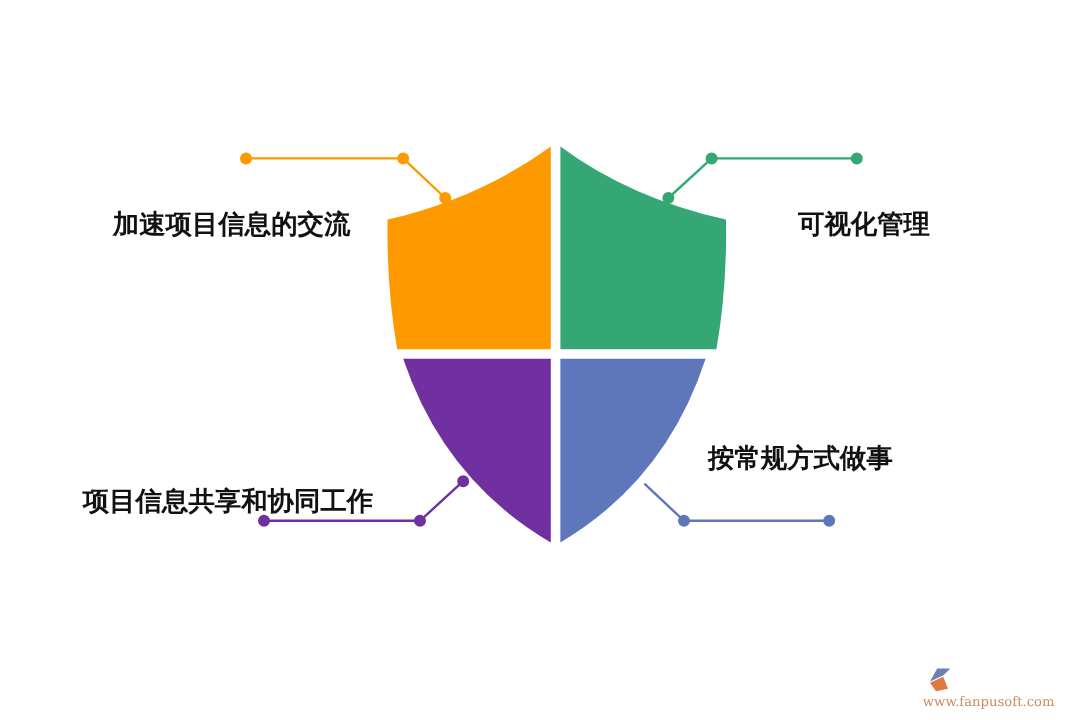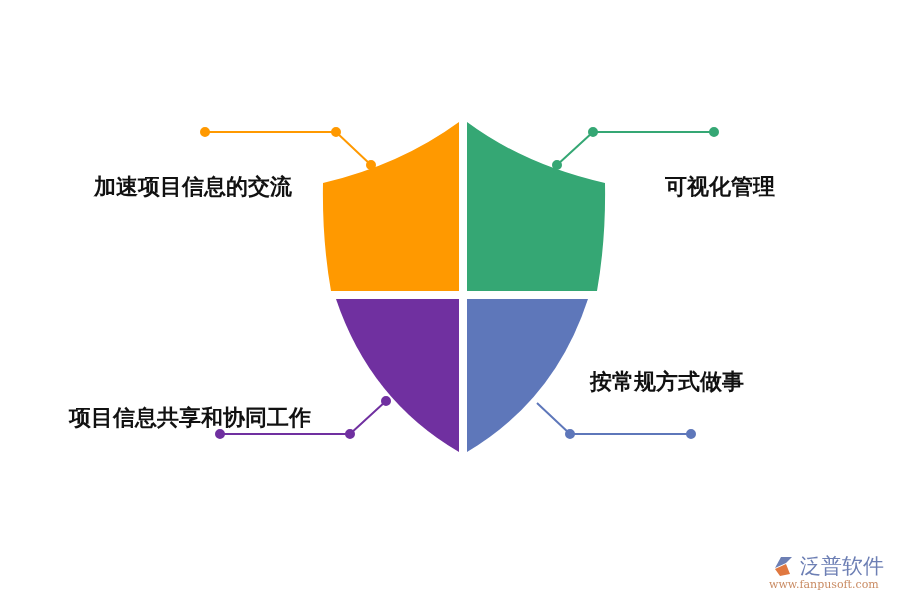--- a/index.html
+++ b/index.html
@@ -52,15 +52,14 @@
 <div class="label" style="left:62px; top:172px;margin-left:32px;">加速项目信息的交流</div>
 <div class="label" style="left:641px; top:172px;margin-left:24px;">可视化管理</div>
 <div class="label" style="left:69px; top:403px;">项目信息共享和协同工作</div>
 <div class="label" style="left:590px; top:367px;">按常规方式做事</div>
 
 <div class="logo">
   <svg class="logo-icon" width="26" height="24" viewBox="0 0 26 24">
     <path d="M3,14 L9,3 L20,3 L14,9 Z" fill="#6d7fb4"></path>
     <path d="M3,15 L14,10 L18,20 L8,22 Z" fill="#e07840"></path>
   </svg>
-  <span class="logo-text">泛普软件</span>
   <span class="logo-url">www.fanpusoft.com</span>
 </div>
 
 </body></html>

